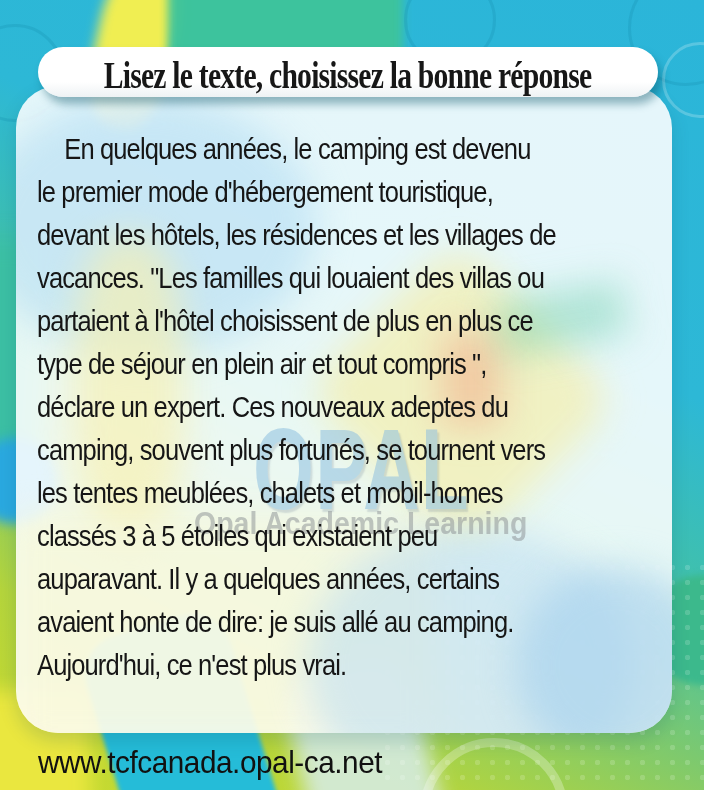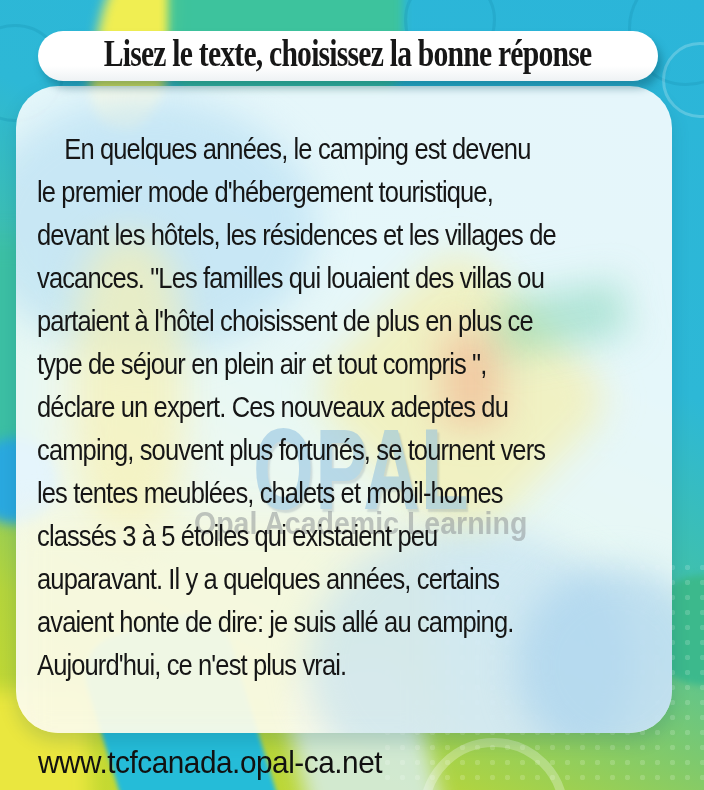--- a/index.html
+++ b/index.html
@@ -22,24 +22,24 @@
   .ring-tl{left:-34px;top:24px;width:92px;height:92px;}
   .ring-tr1{left:404px;top:-26px;width:86px;height:86px;}
   .ring-tr2{left:628px;top:-30px;width:110px;height:110px;}
   .ring-tr3{left:662px;top:42px;width:70px;height:70px;border-color:rgba(255,255,255,.22);}
   .ring-bottom{left:420px;top:738px;width:130px;height:130px;border:9px solid rgba(255,255,255,.28);border-radius:50%;}
   .dots{left:380px;top:560px;width:324px;height:230px;
     background-image:radial-gradient(rgba(255,255,255,.16) 2.5px,transparent 3px);
     background-size:15px 15px;}
 
   
-  .title-pill{position:absolute;left:38px;top:31px;width:620px;height:50px;border-radius:26px;
+  .title-pill{position:absolute;left:38px;top:47px;width:620px;height:50px;border-radius:26px;
     background:linear-gradient(#ffffff 70%,#eef2f4);z-index:5;
     box-shadow:4px 7px 9px rgba(8,80,100,.40);
-    display:flex;align-items:flex-start;justify-content:center;}
+    display:flex;align-items:flex-end;justify-content:center;}
   .title-pill span{font-family:"Liberation Serif",serif;font-weight:700;font-size:38px;color:#171717;
     letter-spacing:-1px;white-space:nowrap;transform:scaleX(.78);transform-origin:center;}
 
   
   .card{position:absolute;left:16px;top:86px;width:656px;height:647px;border-radius:42px;
     background:rgba(255,255,255,.88);z-index:3;overflow:hidden;
     box-shadow:0 8px 18px rgba(10,80,100,.18);}
 
   
   .card .w{position:absolute;filter:blur(18px);}

